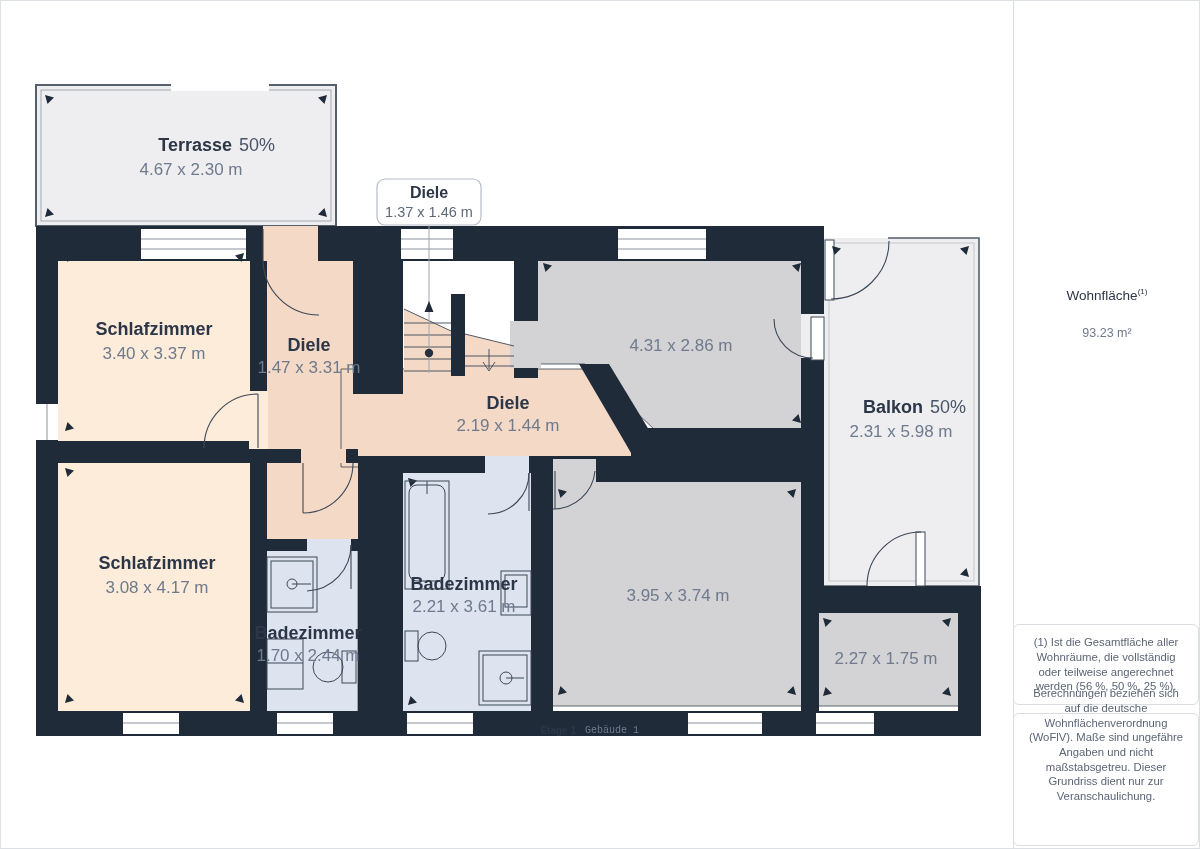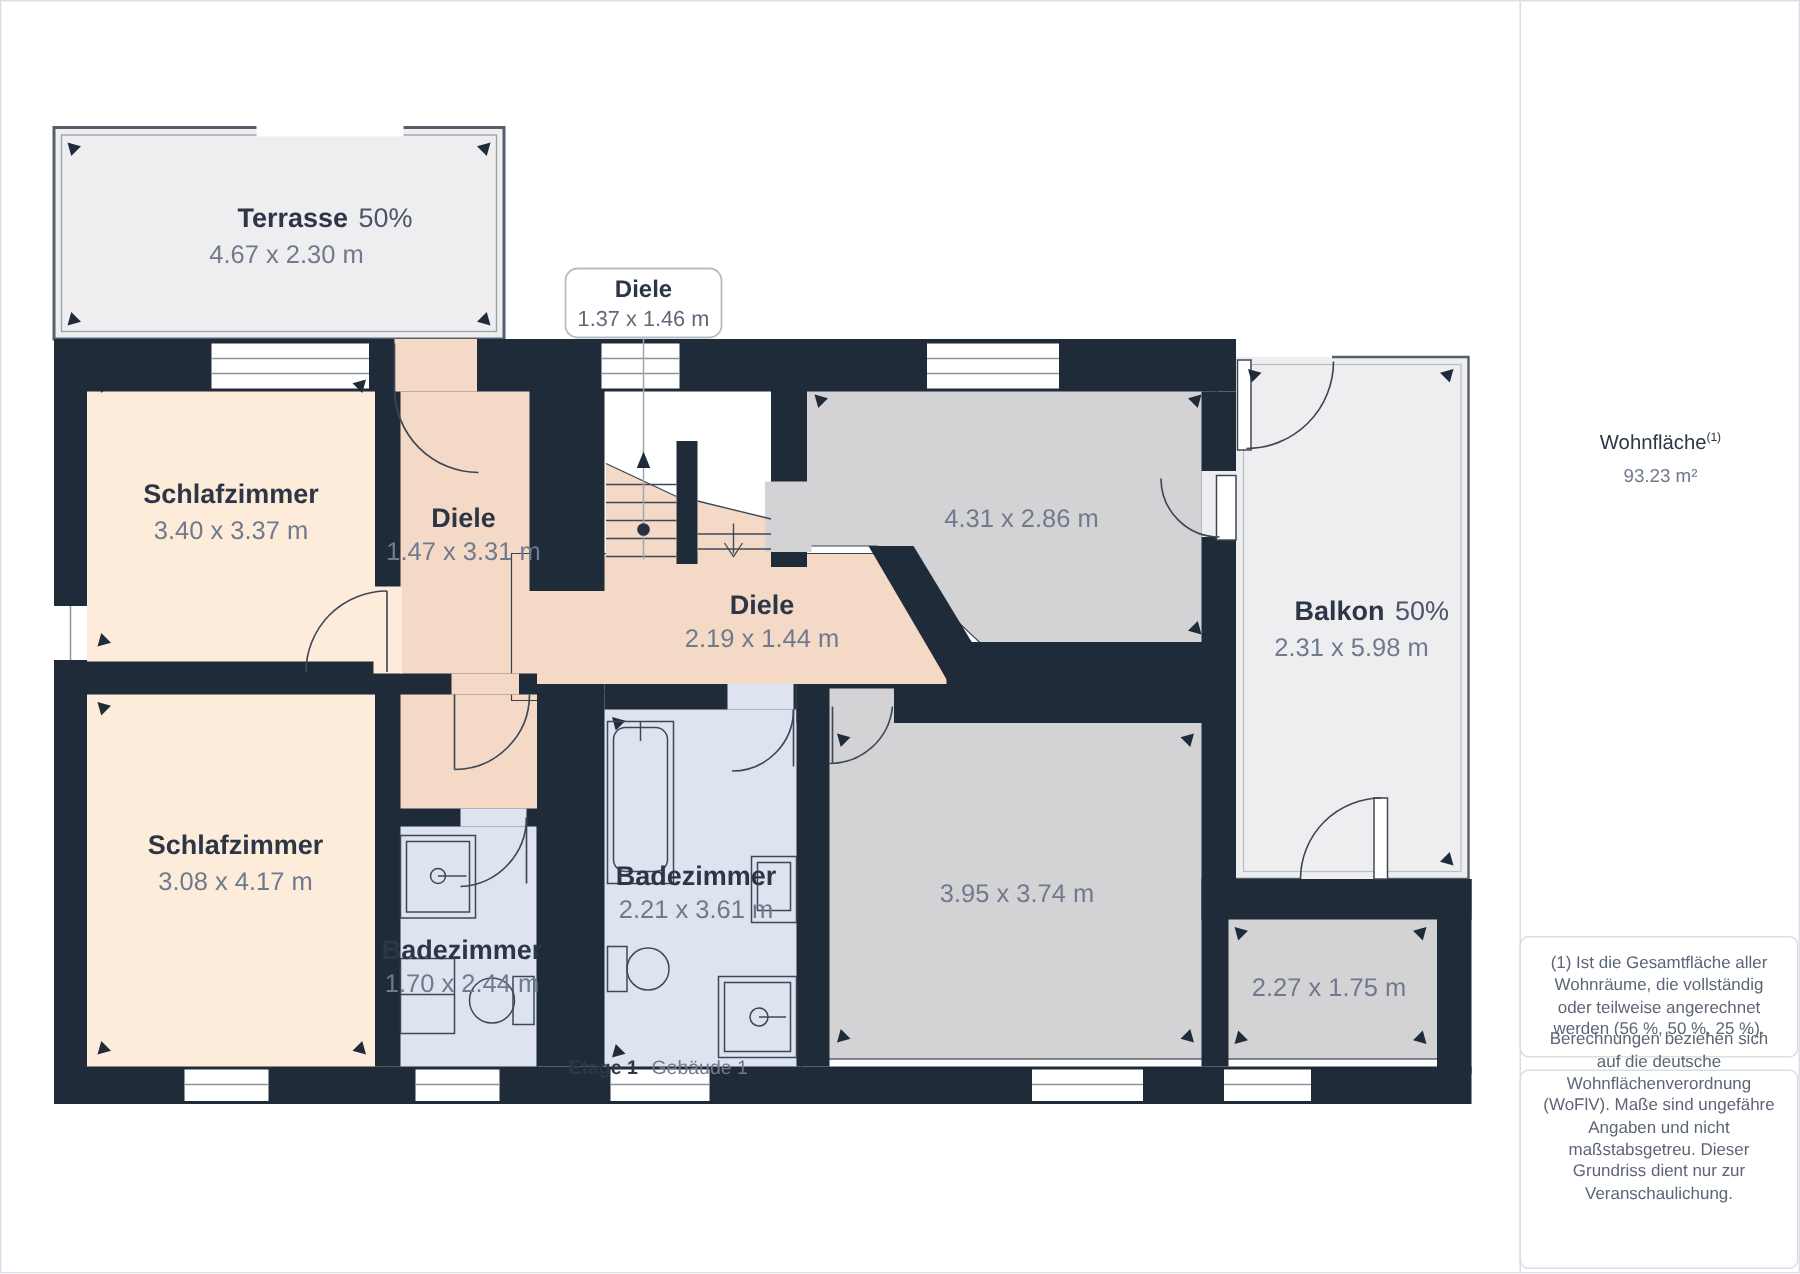--- a/index.html
+++ b/index.html
@@ -16,32 +16,32 @@
   .callout-dims{font-family:"Liberation Sans",sans-serif;font-size:14.5px;fill:#5d6878;}
   .wall{fill:#202b3a;}
   .thin{stroke:#3d4857;stroke-width:1.1;fill:none;}
   .winline{stroke:#8d93a0;stroke-width:1;}
   .arrow{fill:#202b3a;}
   
   .divider{position:absolute;left:1012px;top:0;width:0;height:849px;border-left:1px solid #dadde2;}
   .area-block{position:absolute;left:1013px;top:286px;width:186px;text-align:center;color:#2c3647;}
   .area-title{font-size:13.5px;font-weight:normal;}
   .area-title sup{font-size:8px;}
-  .area-value{margin-top:7px;font-size:12.5px;color:#6f7a8d;}
+  .area-value{margin-top:23px;font-size:12.5px;color:#6f7a8d;}
   .side-box{position:absolute;left:1012px;width:186px;box-sizing:border-box;
     border:1px solid #dadde2;border-radius:6px;background:#fff;
     font-size:11.3px;line-height:1.3;color:#5b6576;text-align:center;
     display:flex;flex-direction:column;justify-content:center;padding:8px 12px;}
   #box1{top:623px;height:81px;}
   #box2{top:712px;height:133px;gap:40px;}
   .logo{margin-top:12px;font-size:13px;color:#242e3d;letter-spacing:.5px;}
   .logo .b{font-weight:bold;}
-  .caption{position:absolute;left:378px;top:703px;width:260px;display:flex;justify-content:flex-start;gap:9px;font-size:13px;}
+  .caption{position:absolute;left:378px;top:724px;width:260px;display:flex;justify-content:flex-end;gap:9px;font-size:10px;}
   .caption .floor{font-weight:bold;color:#2c3647;}
-  .caption .building{color:#6f7a8d;}
+  .caption .building{color:#6f7a8d;font-family:Liberation Mono, monospace;}
 </style>
 </head>
 <body>
 
 <div id="canvas">
 
 <svg width="1012" height="849" viewBox="0 0 1012 849">
 
   <g>
 

